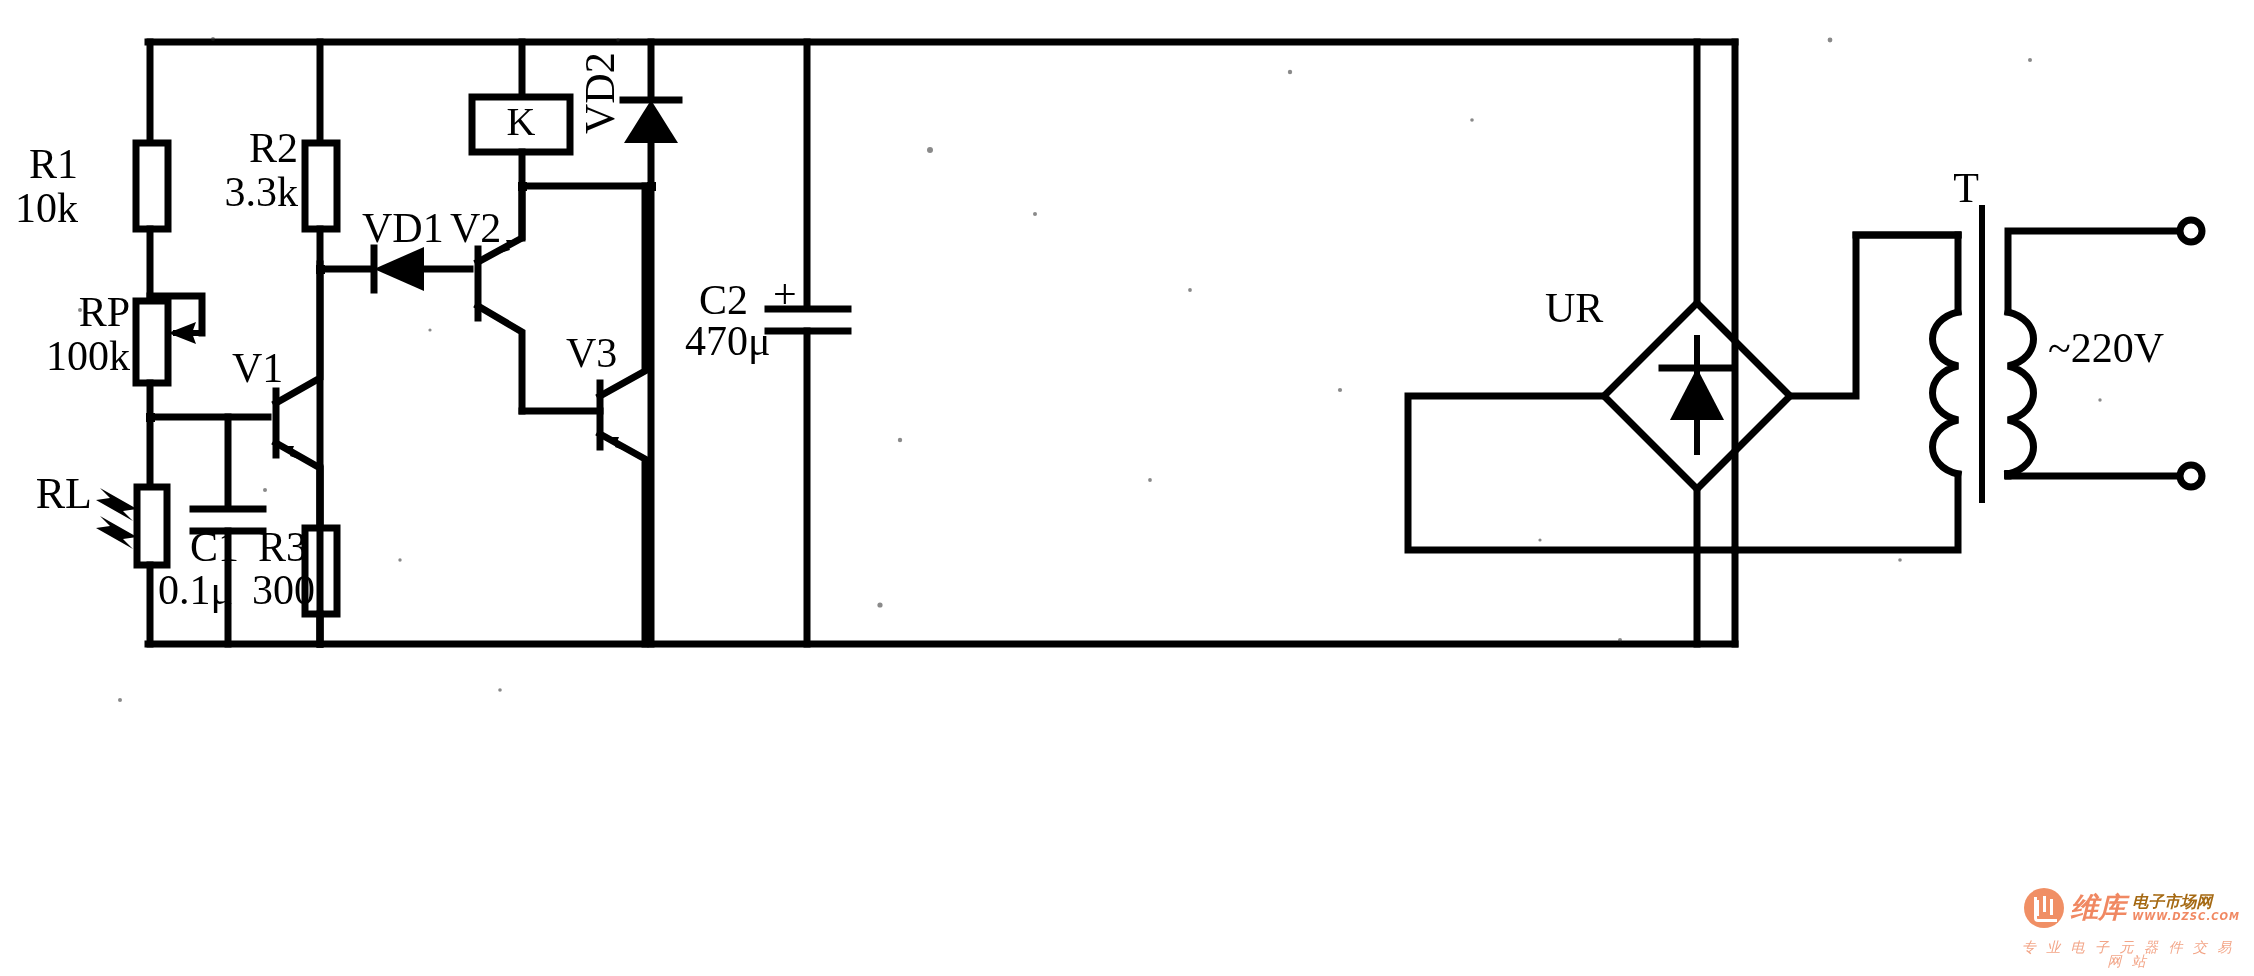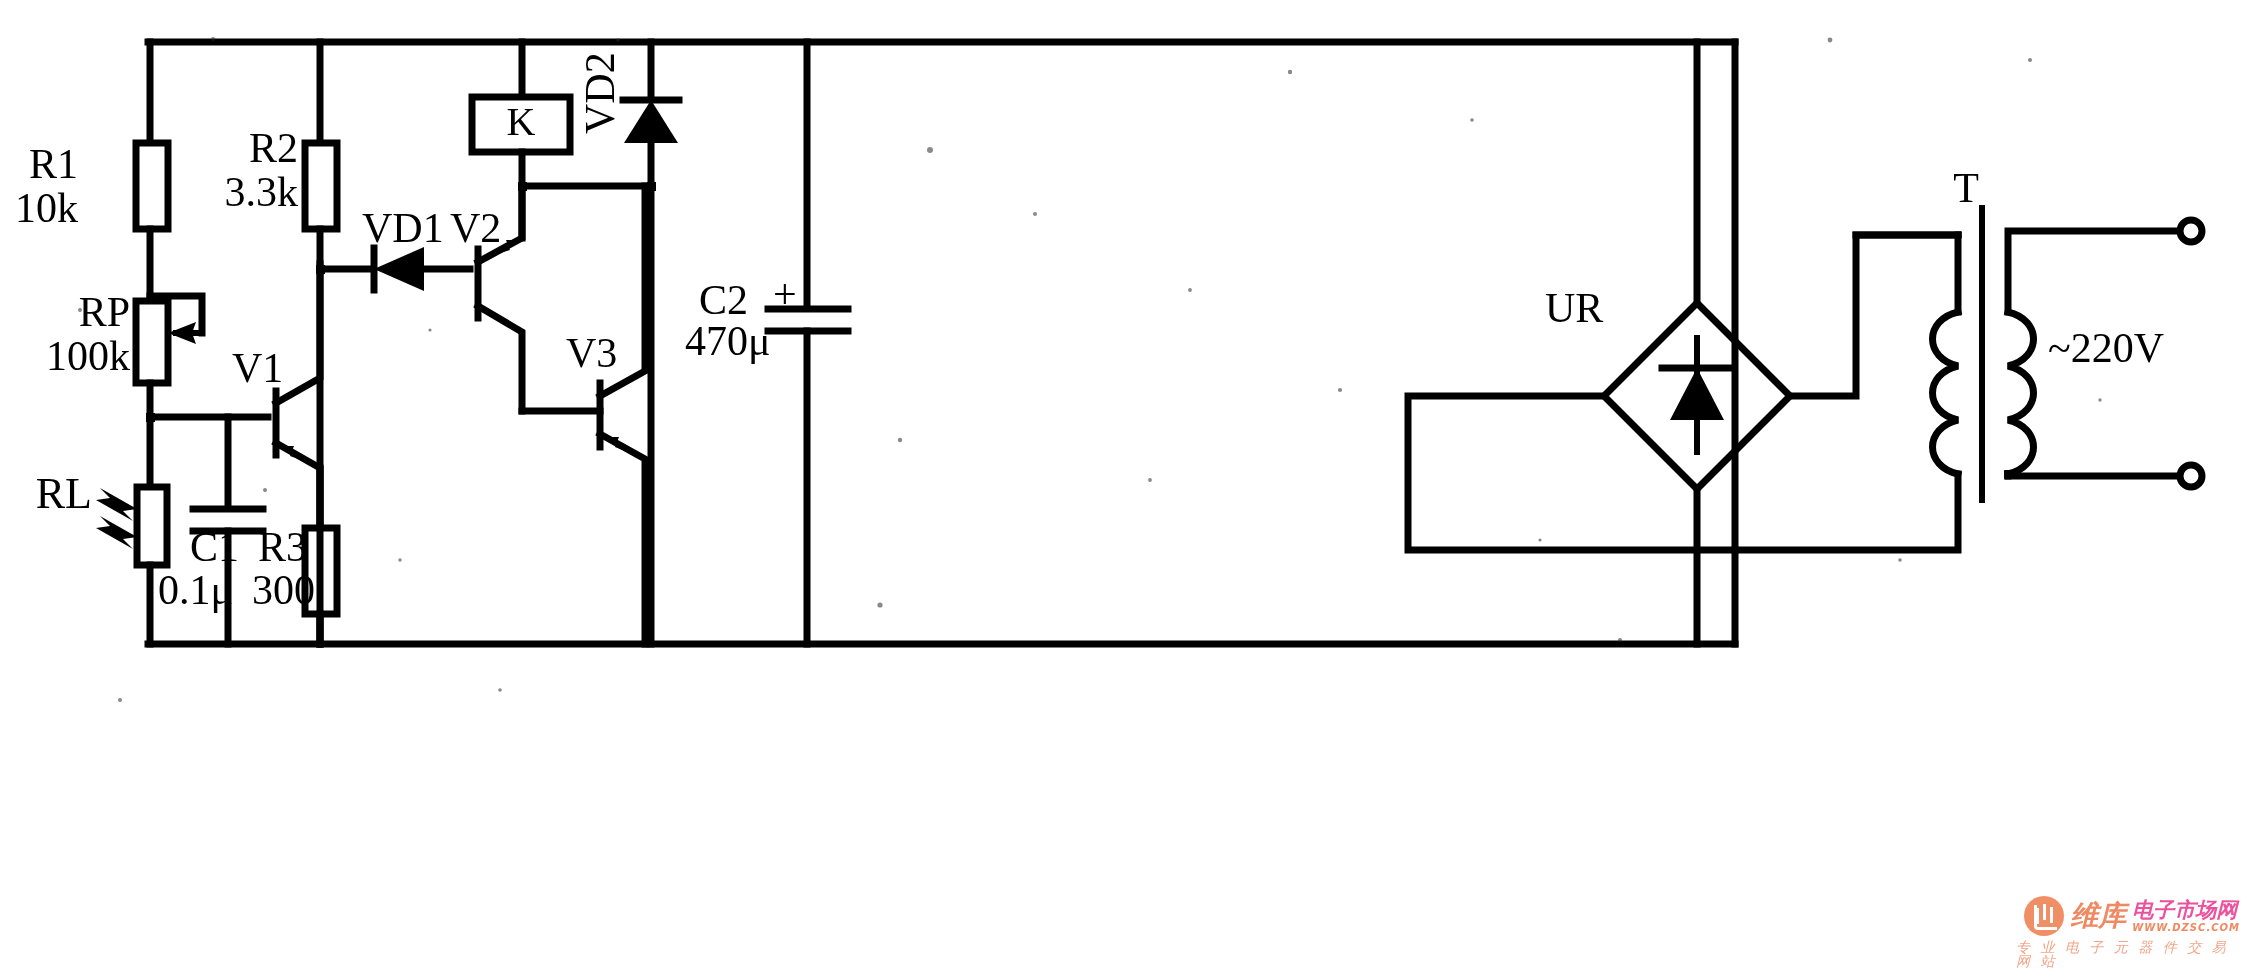--- a/index.html
+++ b/index.html
@@ -119,23 +119,23 @@
   .wm-cn {
     font-family: "DejaVu Sans", sans-serif;
     font-size: 28px;
     font-weight: bold;
     color: #f0825a;
     letter-spacing: 0px;
     line-height: 1;
   }
   .wm-cn2 {
     font-family: "DejaVu Sans", sans-serif;
-    font-size: 21px;
+    font-size: 16px;
     font-weight: bold;
-    color: #ec4899;
+    color: #a16207;
     line-height: 1;
   }
   .wm-right {
     display: flex;
     flex-direction: column;
     align-items: flex-start;
     gap: 2px;
   }
   .wm-url {
     font-family: "DejaVu Sans", sans-serif;
@@ -144,22 +144,22 @@
     color: #f0825a;
     letter-spacing: 1px;
     line-height: 1;
   }
   .wm-sub {
     font-family: "DejaVu Sans", sans-serif;
     font-size: 14px;
     color: #f2a081;
     letter-spacing: 3px;
     line-height: 1;
-    margin-top: 4px;
-    text-align: left;
+    margin-top: 12px;
+    text-align: center;
     width: 100%;
   }
   
   .speck {
     fill: #2a2a2a;
   }
 </style>
 </head>
 <body>
 

